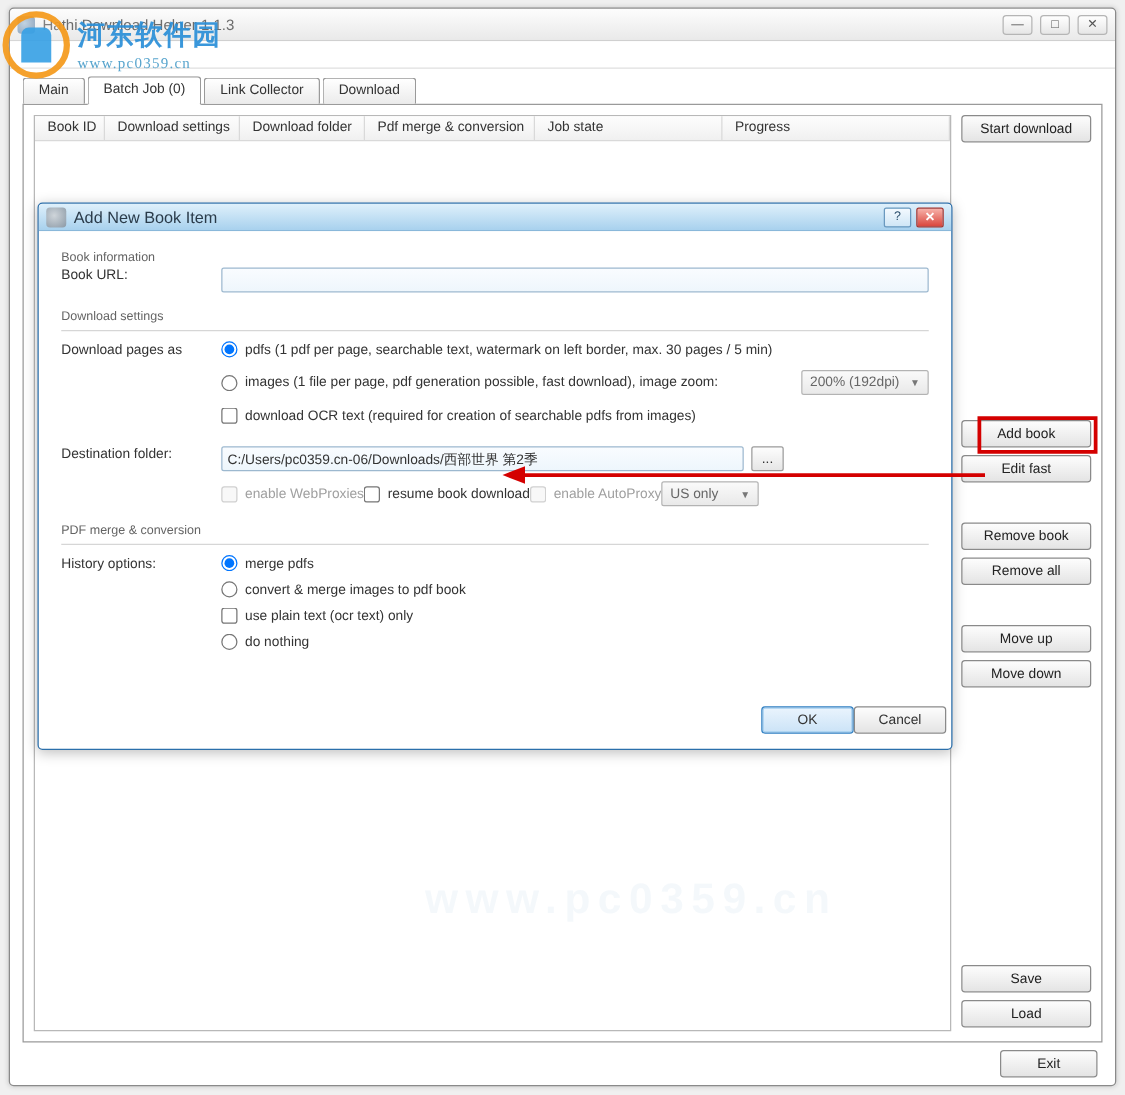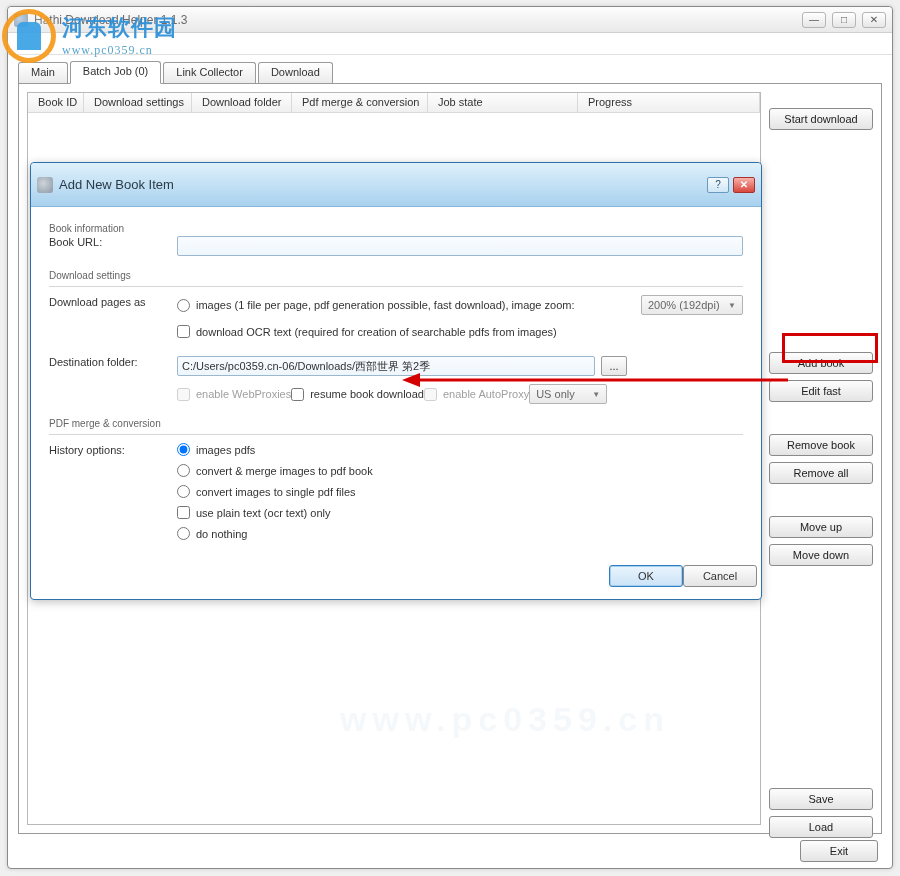--- a/index.html
+++ b/index.html
@@ -104,21 +104,21 @@
   }
   .col-header {
     border-right:1px solid #d9d9d9;
     padding:3px 10px;
     font-size:11px;
     color:#333;
     white-space:nowrap;
   }
   .right-buttons {
     position:absolute;
-    right:8px; top:24px;
+    right:8px; top:8px;
     width:104px;
     display:flex; flex-direction:column;
     gap:6px;
   }
   .btn {
     height:22px;
     border:1px solid #8a8a8a;
     border-radius:3px;
     background: linear-gradient(#fdfdfd,#e4e4e4);
     font-size:11px;
@@ -141,21 +141,21 @@
     position:absolute;
     left:30px; top:162px;
     width:732px; height:438px;
     border:1px solid #2b6fab;
     border-radius:4px;
     background: #fff;
     box-shadow: 0 2px 10px rgba(0,0,0,0.25);
     z-index:20;
   }
   .dialog-titlebar {
-    height:44px;
+    height:22px;
     background: linear-gradient(#dff0fb,#a8d1ee);
     border-bottom:1px solid #8ab8da;
     display:flex;
     align-items:center;
     padding:0 6px;
     border-radius:4px 4px 0 0;
   }
   .dialog-titlebar .d-icon {
     width:16px; height:16px; margin-right:6px;
     background: radial-gradient(circle at 40% 40%, #cfd5da, #8a98a5);
@@ -368,20 +368,24 @@
       <div class="field-label">Book URL:</div>
       <input class="text-input" value="" style="">
     </div>
 
     <div class="section-head">Download settings</div>
     <div class="hr"></div>
 
     <div class="field-row" style="align-items:flex-start">
       <div class="field-label" style="padding-top:1px">Download pages as</div>
       <div style="flex:1">
+        <div class="radio-inline" style="margin-bottom:10px">
+          <input type="radio" checked="" style="">
+          <span>pdfs (1 pdf per page, searchable text,  watermark on left border,  max. 30 pages / 5 min)</span>
+        </div>
         <div class="radio-inline" style="margin-bottom:10px">
           <input type="radio" style="">
           <span>images (1 file per page, pdf generation possible, fast download), image zoom:</span>
           <div style="flex:1"></div>
           <div class="dropdown disabled">
             <span>200% (192dpi)</span>
             <span class="arrow">▼</span>
           </div>
         </div>
         <div class="radio-inline" style="margin-bottom:10px">
@@ -417,29 +421,25 @@
     </div>
 
     <div class="section-head">PDF merge &amp; conversion</div>
     <div class="hr"></div>
 
     <div class="field-row" style="align-items:flex-start">
       <div class="field-label" style="padding-top:1px">History options:</div>
       <div style="flex:1">
         <div class="radio-inline" style="margin-bottom:8px">
           <input type="radio" checked="" style="">
-          <span>images pdfs</span>
+          <span>merge pdfs</span>
         </div>
         <div class="radio-inline" style="margin-bottom:8px">
           <input type="radio" style="">
           <span>convert &amp; merge images to pdf book</span>
-        </div>
-        <div class="radio-inline" style="margin-bottom:8px">
-          <input type="radio" style="">
-          <span>convert images to single pdf files</span>
         </div>
         <div class="radio-inline" style="margin-bottom:8px">
           <input type="checkbox" style="">
           <span>use plain text (ocr text) only</span>
         </div>
         <div class="radio-inline" style="margin-bottom:8px">
           <input type="radio" style="">
           <span>do nothing</span>
         </div>
       </div>

